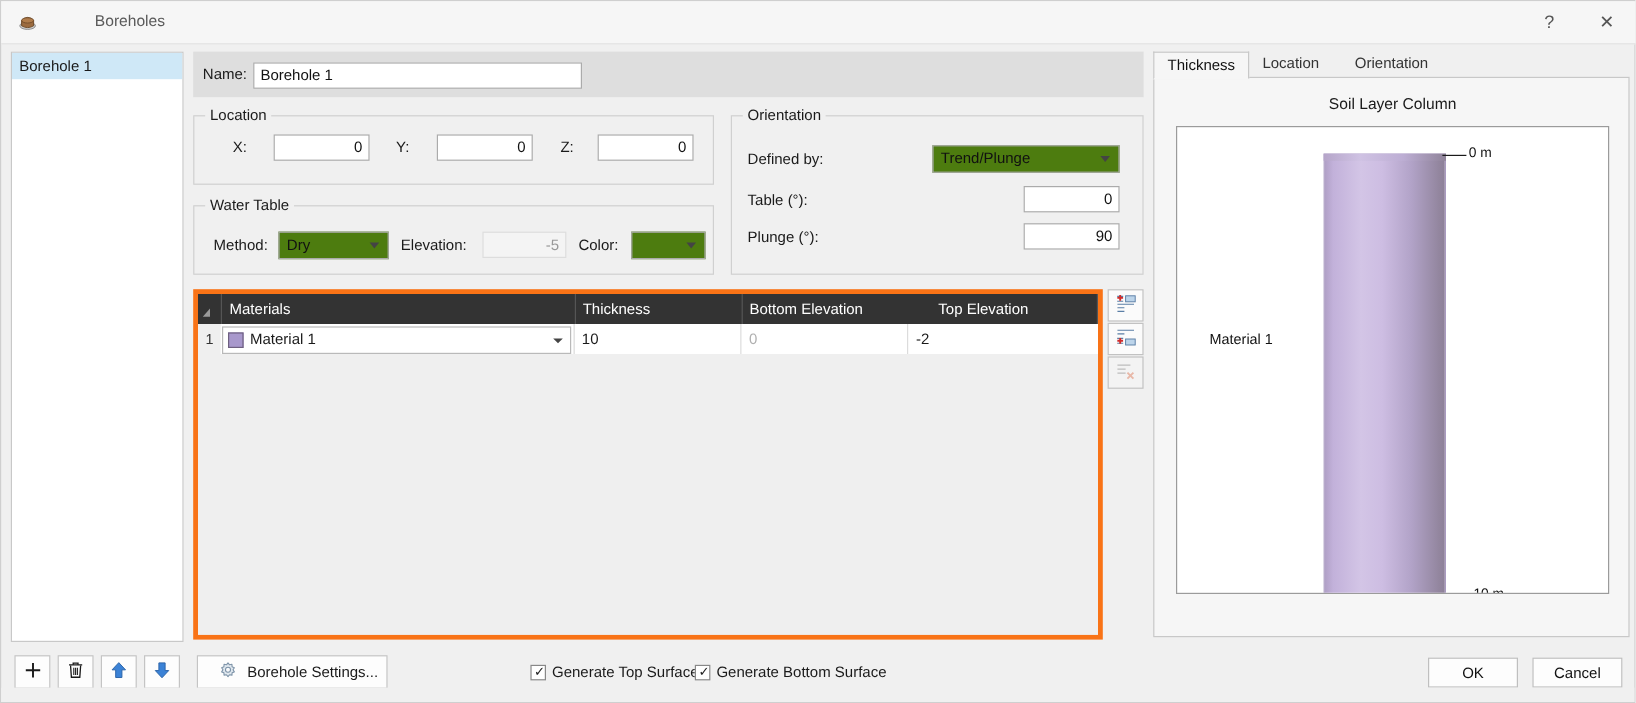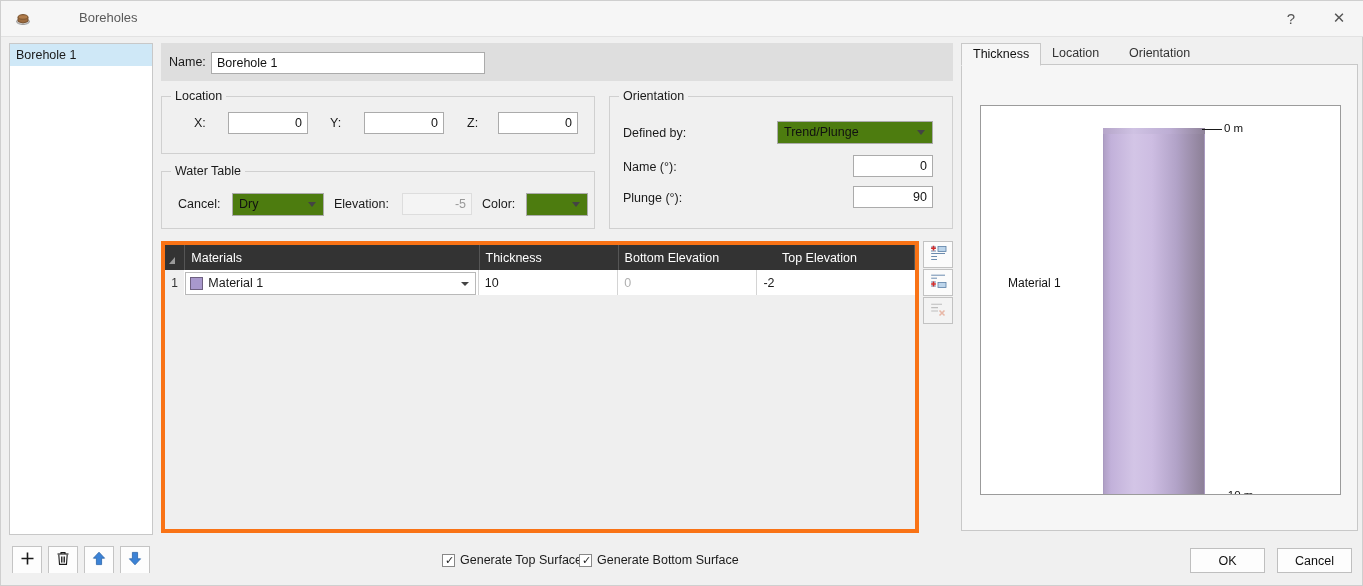--- a/index.html
+++ b/index.html
@@ -153,60 +153,69 @@
     </span>
   </div>
   <div class="lbtn" id="b-down">
     <span>
       <svg width="14" height="15" viewBox="0 0 14 15">
         <path d="M7 13.8 L12.6 7.8 H9.6 V1.4 H4.4 V7.8 H1.4 Z" fill="#3b82d6" stroke="#2a63a8" stroke-width="0.8" stroke-linejoin="round"></path>
       </svg>
     </span>
   </div>
 
+  <div class="settings-btn">
+    <span>
+      <svg width="16" height="16" viewBox="0 0 16 16">
+        <path d="M8 1.4 L9.3 3.0 L11.3 2.6 L11.4 4.7 L13.3 5.4 L12.2 7.1 L13.3 8.9 L11.4 9.6 L11.3 11.6 L9.3 11.3 L8 12.9 L6.7 11.3 L4.7 11.6 L4.6 9.6 L2.7 8.9 L3.8 7.1 L2.7 5.4 L4.6 4.7 L4.7 2.6 L6.7 3.0 Z" fill="#dfe7ee" stroke="#7d93a8" stroke-width="0.9" stroke-linejoin="round"></path>
+        <circle cx="8" cy="7.1" r="2.1" fill="#f8fafc" stroke="#7d93a8" stroke-width="0.9"></circle>
+      </svg>
+    </span>
+    <span>Borehole Settings...</span>
+  </div>
 
   <div class="namebar">
     <span class="lbl">Name:</span>
     <input class="name-input" value="Borehole 1" style="">
   </div>
 
   <div class="gbox" style="left:160px;top:95px;width:434px;height:58px;">
     <span class="legend">Location</span>
     <span class="lbl" style="position:absolute;left:32px;top:19px;">X:</span>
     <input class="num" style="left: 66px; top: 15px; width: 80px;" value="0">
     <span class="lbl" style="position:absolute;left:168px;top:19px;">Y:</span>
     <input class="num" style="left: 202px; top: 15px; width: 80px;" value="0">
     <span class="lbl" style="position:absolute;left:305px;top:19px;">Z:</span>
     <input class="num" style="left: 336px; top: 15px; width: 80px;" value="0">
   </div>
 
   <div class="gbox" style="left:160px;top:170px;width:434px;height:58px;">
     <span class="legend">Water Table</span>
-    <span class="lbl" style="position:absolute;left:16px;top:25px;">Cancel:</span>
+    <span class="lbl" style="position:absolute;left:16px;top:25px;">Method:</span>
     <div class="combo" style="left:70px;top:21px;width:92px;">
       <span class="ctext">Dry</span>
       <span class="carr"></span>
     </div>
     <span class="lbl" style="position:absolute;left:172px;top:25px;">Elevation:</span>
     <input class="num dis" style="left: 240px; top: 21px; width: 70px;" readonly="" value="-5">
     <span class="lbl" style="position:absolute;left:320px;top:25px;">Color:</span>
     <div class="combo" style="left:364px;top:21px;width:62px;">
       <span class="ctext"></span>
       <span class="carr"></span>
     </div>
   </div>
 
   <div class="gbox" style="left:608px;top:95px;width:344px;height:133px;">
     <span class="legend">Orientation</span>
     <span class="lbl" style="position:absolute;left:13px;top:29px;">Defined by:</span>
     <div class="combo" style="left:167px;top:24px;width:156px;">
       <span class="ctext">Trend/Plunge</span>
       <span class="carr"></span>
     </div>
-    <span class="lbl" style="position:absolute;left:13px;top:63px;">Name (°):</span>
+    <span class="lbl" style="position:absolute;left:13px;top:63px;">Table (°):</span>
     <input class="num" style="left: 243px; top: 58px; width: 80px;" value="0">
     <span class="lbl" style="position:absolute;left:13px;top:94px;">Plunge (°):</span>
     <input class="num" style="left: 243px; top: 89px; width: 80px;" value="90">
   </div>
 
   <div class="tablewrap">
     <div class="thead">
       <div class="th-corner">
           <span class="tri"></span>
         </div>
@@ -271,20 +280,21 @@
     <span>Generate Bottom Surface</span>
   </div>
 
   <div class="tabstrip">
     <div class="tab active" style="left:0;">Thickness</div>
     <div class="tab idle" style="left:80px;">Location</div>
     <div class="tab idle" style="left:157px;">Orientation</div>
   </div>
 
   <div class="rpanel">
+    <div class="soil-title">Soil Layer Column</div>
     <div class="canvas">
       <div class="cyl"></div>
       <div class="cyl-top"></div>
 
       <div class="tick-line" style="left:221px;top:23px;width:20px;"></div>
       <div class="tick-lbl" style="left:243px;top:16px;">0 m</div>
 
       <div class="tick-lbl" style="left:243px;top:383px;">-10 m</div>
 
       <div class="mat-label" style="left:27px;top:170px;">Material 1</div>

